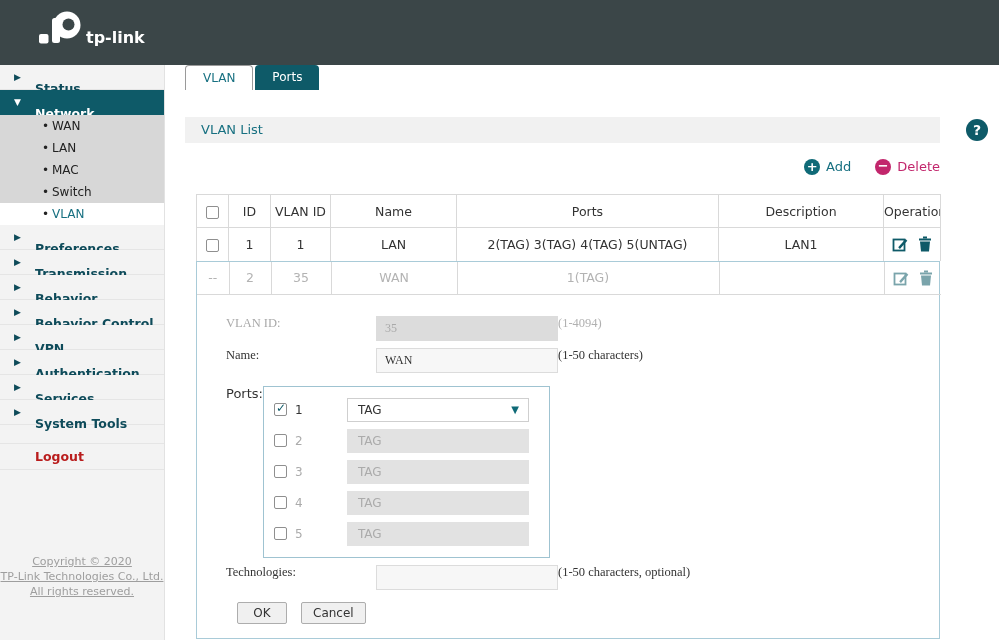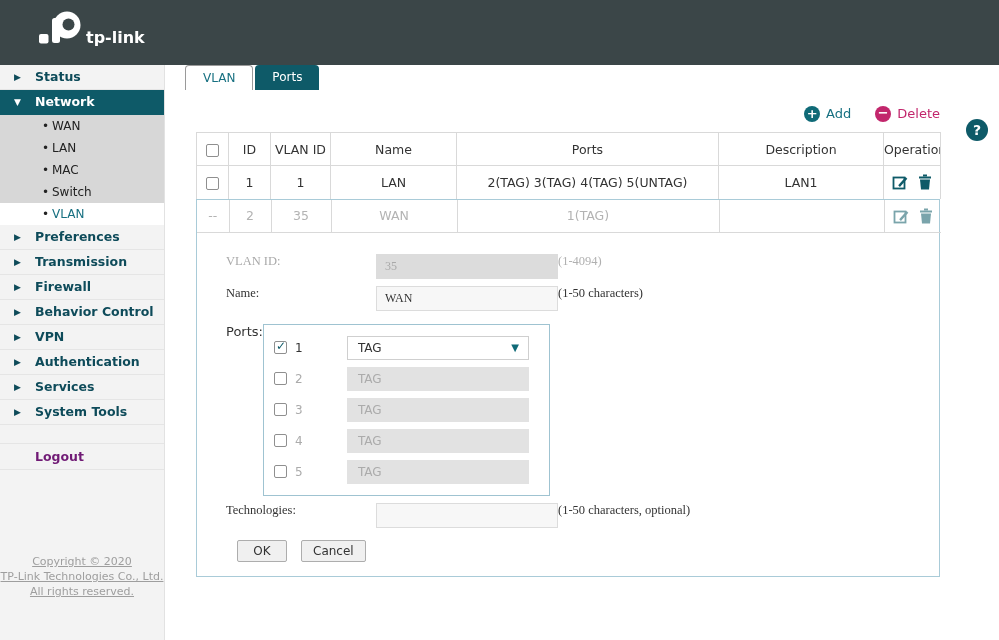--- a/index.html
+++ b/index.html
@@ -9,31 +9,31 @@
   .app { position:relative; width:999px; height:640px; }
 
   
   .header { position:absolute; top:0; left:0; width:999px; height:65px; background:#3B4648; }
   .logo { position:absolute; left:30px; top:9px; }
 
   
   .sidebar { position:absolute; top:65px; left:0; width:165px; height:575px; background:#F3F3F3; border-right:1px solid #E2E2E2; }
   .side-item { position:relative; height:25px; line-height:24px; border-bottom:1px solid #E5E5E5; background:#F3F3F3; cursor:pointer; }
   .side-item .tri { position:absolute; left:14px; top:0; font-size:9px; color:#0E4B5A; }
-  .side-item .lbl { position:absolute; left:35px; top:0; font-size:12.5px; font-weight:bold; color:#0E4B5A; }
+  .side-item .lbl { position:absolute; left:35px; top:12px; font-size:12.5px; font-weight:bold; color:#0E4B5A; }
   .side-item.active { background:#0E5A68; border-bottom:1px solid #0E5A68; }
   .side-item.active .tri, .side-item.active .lbl { color:#fff; }
   .sub-item { position:relative; height:22px; line-height:22px; background:#D7D7D7; font-size:12px; color:#222; cursor:pointer; }
   .sub-item .dot { position:absolute; left:42px; color:#222; }
   .sub-item .slbl { position:absolute; left:52px; }
   .sub-item.current { background:#FFFFFF; }
   .sub-item.current .slbl { color:#177081; }
   .side-spacer { height:19px; border-bottom:1px solid #E5E5E5; }
   .logout { height:26px; line-height:25px; border-bottom:1px solid #E5E5E5; cursor:pointer; }
-  .logout .lbl { position:relative; left:35px; font-size:12.5px; font-weight:bold; color:#701a75; }
+  .logout .lbl { position:relative; left:35px; font-size:12.5px; font-weight:bold; color:#b91c1c; }
   .copyright { margin-top:84px; text-align:center; color:#9E9E9E; font-size:11px; line-height:15px;text-decoration:underline; }
 
   
   .main { position:absolute; top:65px; left:165px; width:834px; height:575px; background:#fff; }
   .tabs { display:flex; margin-left:20px; height:25px; }
   .tab { height:25px; line-height:24px; padding:0 17px; font-size:12px; border-radius:4px 4px 0 0; margin-right:2px; cursor:pointer; }
   .tab.active { background:#fff; border:1px solid #9A9A9A; border-bottom:none; color:#177081; }
   .tab.inactive { background:#0E5A68; color:#fff; }
 
   .section-bar { margin:27px 59px 0 20px; height:26px; line-height:26px; background:#F1F1F1; color:#17708 1; }
@@ -43,21 +43,21 @@
 
   .toolbar { margin:14px 59px 0 20px; height:19px; display:flex; justify-content:flex-end; align-items:center; gap:24px; }
   .tool { display:flex; align-items:center; gap:6px; cursor:pointer; font-size:13px; }
   .tool .circ { width:16px; height:16px; border-radius:50%; color:#fff; font-size:13px; font-weight:bold; text-align:center; line-height:15px; display:inline-block; }
   .tool.add { color:#177081; }
   .tool.add .circ { background:#0F6A77; }
   .tool.del { color:#C2266C; }
   .tool.del .circ { background:#C2266C; line-height:13px; }
 
   
-  .vtable { margin-left:31px; width:744px; border-collapse:collapse; table-layout:fixed; margin-top:9px; }
+  .vtable { margin-left:31px; width:744px; border-collapse:collapse; table-layout:fixed; margin-top:18px; }
   .vtable th, .vtable td { border:1px solid #D9D9D9; text-align:center; font-weight:normal; font-size:12.5px; color:#333; height:33px; overflow:hidden; white-space:nowrap; }
   .vtable tr.trow td { height:33px; }
   .c-sel{width:32px;} .c-id{width:42px;} .c-vid{width:60px;} .c-name{width:126px;} .c-ports{width:262px;} .c-desc{width:165px;} .c-op{width:57px;}
   .vtable.head { border-bottom:none; }
   .vtable.head tr:last-child td { border-bottom:none; }
 
   .checkbox { display:inline-block; width:13px; height:13px; border:1px solid #8F8F8F; background:#fff; vertical-align:middle; position:relative; cursor:pointer; border-radius:2px; }
   .checkbox.checked::after { content:"✓"; position:absolute; left:1px; top:-3px; color:#0E5A68; font-size:12px; font-weight:bold; }
 
   .op-icons { display:flex; justify-content:center; gap:10px; align-items:center; }
@@ -140,21 +140,21 @@
     <div class="side-item">
       <span class="tri">▶</span>
       <span class="lbl">Preferences</span>
     </div>
     <div class="side-item">
       <span class="tri">▶</span>
       <span class="lbl">Transmission</span>
     </div>
     <div class="side-item">
       <span class="tri">▶</span>
-      <span class="lbl">Firewall</span>
+      <span class="lbl">Behavior</span>
     </div>
     <div class="side-item">
       <span class="tri">▶</span>
       <span class="lbl">Behavior Control</span>
     </div>
     <div class="side-item">
       <span class="tri">▶</span>
       <span class="lbl">VPN</span>
     </div>
     <div class="side-item">
@@ -179,20 +179,23 @@
       <div>All rights reserved.</div>
     </div>
   </div>
 
   <div class="main">
     <div class="tabs">
       <div class="tab active">VLAN</div>
       <div class="tab inactive">Ports</div>
     </div>
 
+    <div class="section-bar">
+      <span>VLAN List</span>
+    </div>
 
     <div class="help-btn">
       <span>?</span>
     </div>
 
     <div class="toolbar">
       <span class="tool add">
         <span class="circ">+</span>
         <span>Add</span>
       </span>

